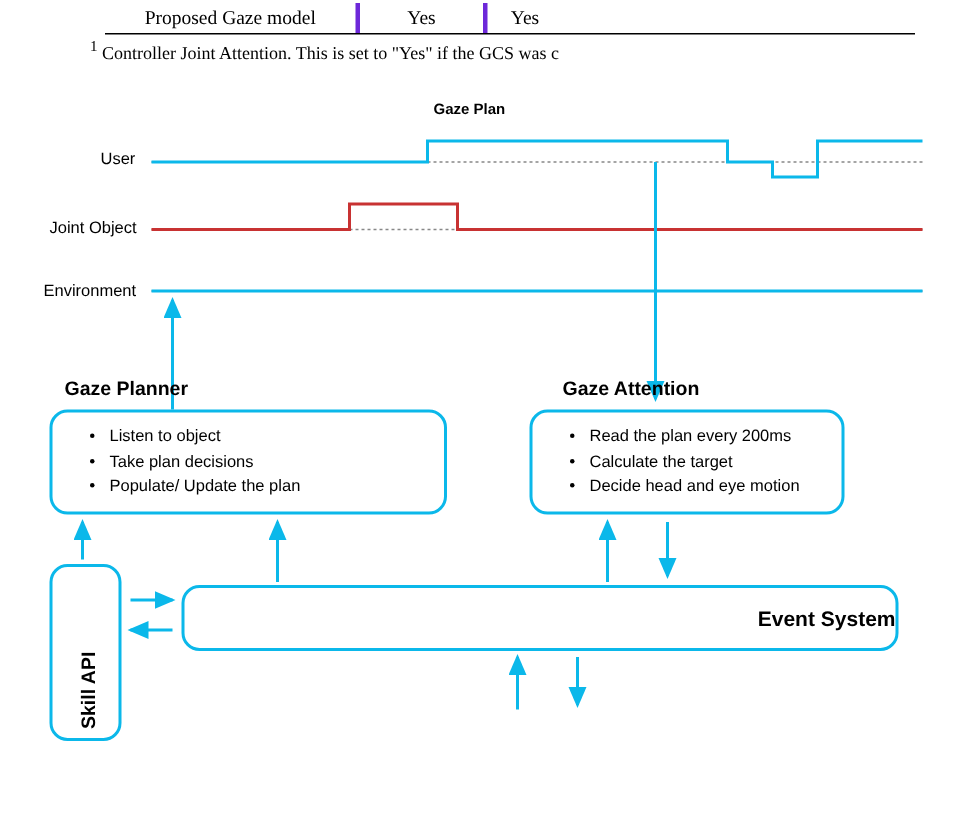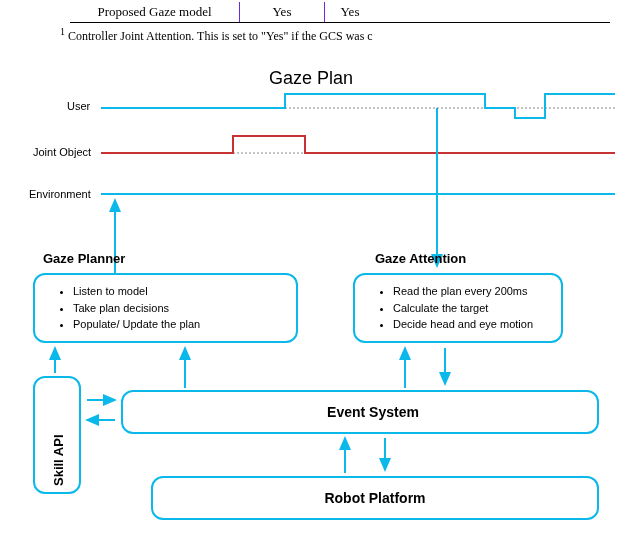--- a/index.html
+++ b/index.html
@@ -1,43 +1,43 @@
 <!DOCTYPE html>
 <html><head>
   <meta charset="utf-8">
   <style>
     * { margin: 0; padding: 0; box-sizing: border-box; }
     body { font-family: "Times New Roman", serif; background: #fff; width: 640px; height: 554px; position: relative; }
     
     .table-section { padding: 2px 30px 0 70px; }
     .table-row { display: flex; border-bottom: 1px solid #000; }
-    .table-cell { padding: 2px 8px; border-right: 1px solid #6d28d9; font-size: 13px; }
+    .table-cell { padding: 2px 8px; border-right: 3px solid #6d28d9; font-size: 13px; }
     .col1 { width: 170px; text-align: center; }
     .col2 { width: 85px; text-align: center; }
     .col3 { width: 85px; text-align: center; }
     .col4 { width: 50px; text-align: center; border-right: none; }
     .footnote { font-size: 12px; padding: 2px 0 0 60px; line-height: 1.35; }
     
     .diagram { position: absolute; left: 5px; top: 68px; width: 630px; height: 480px; }
     
-    .gaze-plan-title { position: absolute; left: 264px; top: 0; font-weight: normal; font-size: 18px; font-family: Arial, sans-serif; }
+    .gaze-plan-title { position: absolute; left: 284px; top: 0; font-weight: bold; font-size: 10px; font-family: Arial, sans-serif; }
     
     .row-label { position: absolute; font-size: 11px; font-family: Arial, sans-serif; text-align: right; }
     .label-user { left: 62px; top: 32px; }
     .label-task { left: 28px; top: 78px; }
     .label-env { left: 24px; top: 120px; }
     
     .gaze-planner-label { position: absolute; left: 38px; top: 183px; font-weight: bold; font-size: 13px; font-family: Arial, sans-serif; }
     .gaze-controller-label { position: absolute; left: 370px; top: 183px; font-weight: bold; font-size: 13px; font-family: Arial, sans-serif; }
     
     .box { position: absolute; border: 2px solid #0bb8ea; border-radius: 12px; background: #fff; }
     .box-planner { left: 28px; top: 205px; width: 265px; height: 70px; padding: 8px 12px; }
     .box-controller { left: 348px; top: 205px; width: 210px; height: 70px; padding: 8px 12px; }
     .box-skill { left: 28px; top: 308px; width: 48px; height: 118px; }
-    .box-event { left: 116px; top: 322px; width: 478px; height: 44px; display: flex; align-items: center; justify-content: center; padding-left: 26px; }
+    .box-event { left: 116px; top: 322px; width: 478px; height: 44px; display: flex; align-items: center; justify-content: flex-end; padding-left: 26px; }
     .box-robot { left: 146px; top: 408px; width: 448px; height: 44px; display: flex; align-items: center; justify-content: center; }
     
     .box ul { list-style: disc; padding-left: 26px; }
     .box li { font-size: 11px; font-family: Arial, sans-serif; line-height: 1.5; }
     .box-center-text { font-weight: bold; font-size: 14px; font-family: Arial, sans-serif; }
     
     .skill-text { position: absolute; left: 46px; top: 418px; transform: rotate(-90deg); transform-origin: left top; font-weight: bold; font-size: 13px; font-family: Arial, sans-serif; white-space: nowrap; }
     
     svg.arrows { position: absolute; left: 0; top: 0; width: 630px; height: 480px; pointer-events: none; }
     .arrow-line { stroke: #0bb8ea; stroke-width: 2; fill: none; }
@@ -99,37 +99,34 @@
 
     <line class="arrow-line" x1="340" y1="405" x2="340" y2="370" marker-end="url(#arrow)"></line>
     <line class="arrow-line" x1="380" y1="370" x2="380" y2="402" marker-end="url(#arrow)"></line>
   </svg>
 
   <div class="gaze-planner-label">Gaze Planner</div>
   <div class="gaze-controller-label">Gaze Attention</div>
 
   <div class="box box-planner">
     <ul>
-      <li>Listen to model</li>
+      <li>Listen to object</li>
       <li>Take plan decisions</li>
       <li>Populate/ Update the plan</li>
     </ul>
   </div>
 
   <div class="box box-controller">
     <ul>
       <li>Read the plan every 200ms</li>
       <li>Calculate the target</li>
       <li>Decide head and eye motion</li>
     </ul>
   </div>
 
   <div class="box box-skill"></div>
   <div class="skill-text">Skill API</div>
 
   <div class="box box-event">
     <span class="box-center-text">Event System</span>
   </div>
 
-  <div class="box box-robot">
-    <span class="box-center-text">Robot Platform</span>
-  </div>
 </div>
 
 </body></html>

